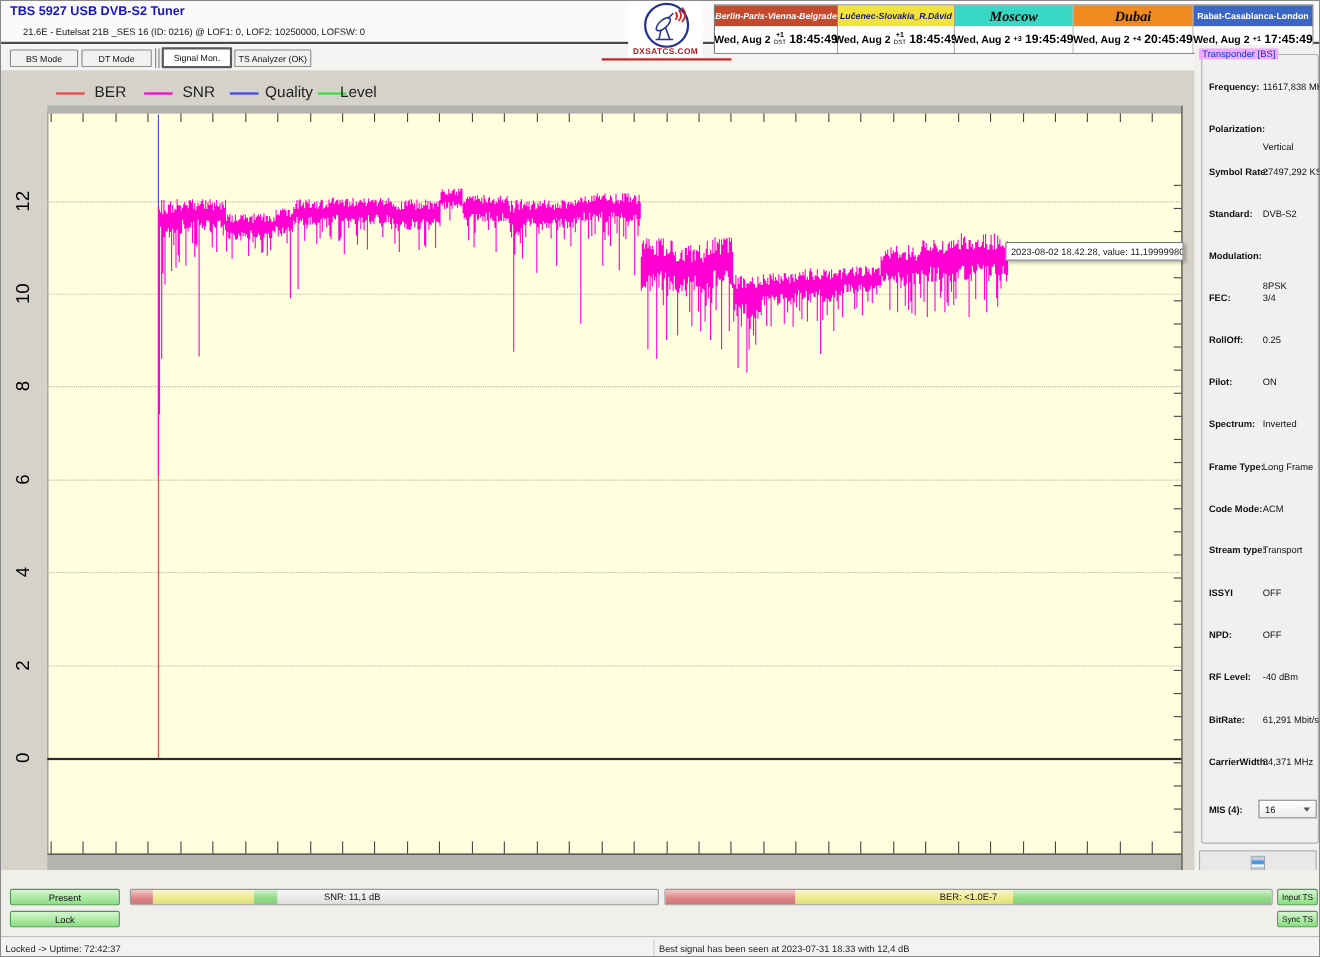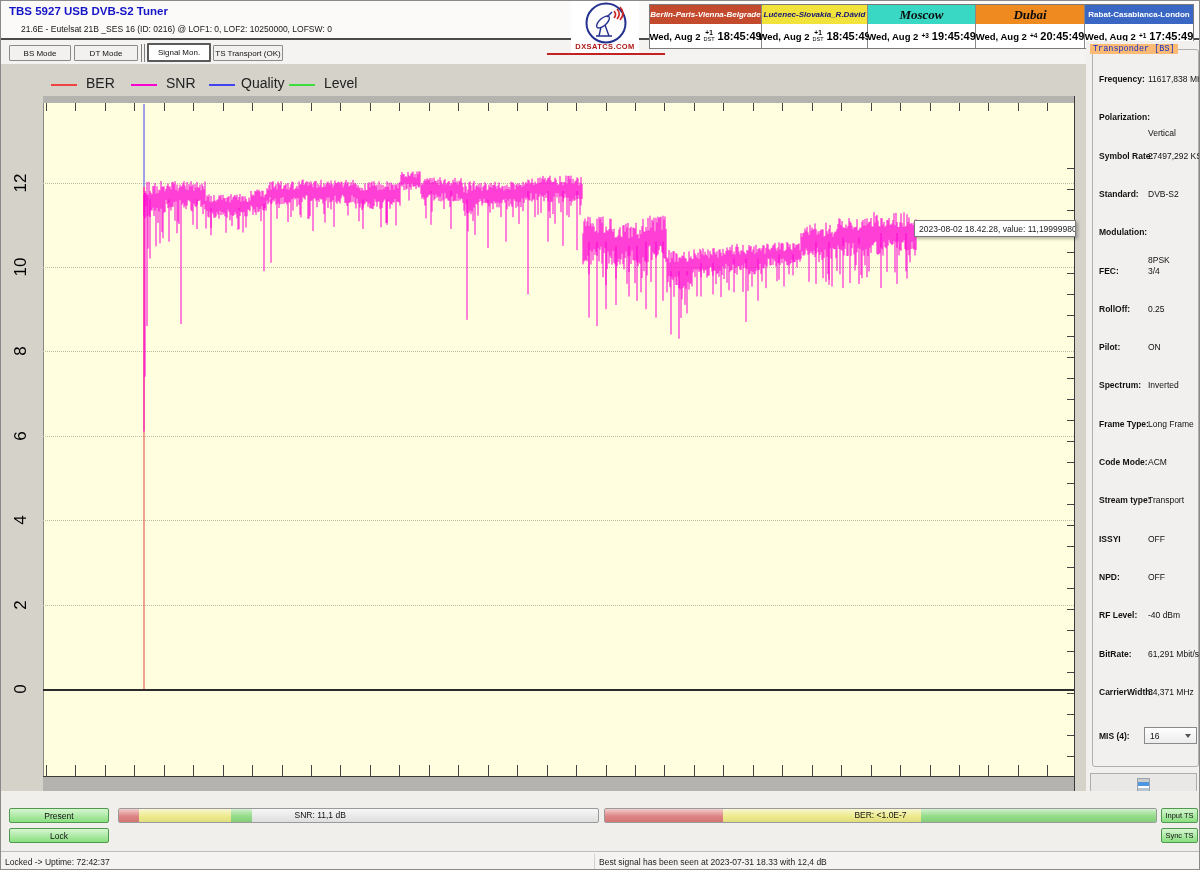--- a/index.html
+++ b/index.html
@@ -46,21 +46,21 @@
   .zeroline{position:absolute;left:42px;width:1031px;height:2px;background:#2b2b2b;}
   .ylab{position:absolute;width:26px;height:26px;display:flex;align-items:center;justify-content:center;
         transform:rotate(-90deg);font-size:17px;color:#000;}
   .tick{position:absolute;background:#444;}
   .tooltip{position:absolute;left:913px;top:156px;width:162px;height:17px;background:#ffffff;border:1px solid #7a7a7a;
            box-shadow:2px 2px 3px rgba(0,0,0,.28);font-size:8.5px;line-height:16px;color:#222;
            padding-left:4px;box-sizing:border-box;white-space:nowrap;overflow:hidden;}
   
   .panel{left:1085px;top:40px;width:115px;height:760px;background:#f1f0ee;}
   .groupbox{position:absolute;left:6px;top:8px;width:107px;height:718px;border:1px solid #b0b0b0;border-radius:3px;box-sizing:border-box;}
-  .group-title{position:absolute;left:4px;top:3px;background:#fdba74;padding:0 3px;font-size:8.5px;color:#1430c8;white-space:nowrap;font-family:Liberation Mono, monospace;}
+  .group-title{position:absolute;left:4px;top:3px;background:#f0abfc;padding:0 3px;font-size:8.5px;color:#1430c8;white-space:nowrap;}
   .frow-label{position:absolute;left:13px;font-size:8.5px;font-weight:bold;color:#111;white-space:nowrap;}
   .frow-value{position:absolute;left:62px;font-size:8.5px;color:#111;white-space:nowrap;}
   .mis-select{position:absolute;left:58px;width:53px;height:17px;background:linear-gradient(#fefefe,#ececec);
               border:1px solid #8a8a8a;box-sizing:border-box;font-size:8.5px;color:#111;display:flex;align-items:center;padding-left:5px;}
   .mis-chevron{position:absolute;right:5px;top:6px;width:0;height:0;border-top:4px solid #555;
                border-left:3.5px solid transparent;border-right:3.5px solid transparent;}
   .list-button{position:absolute;left:4px;top:732px;width:107px;height:26px;background:#e9e8e6;border:1px solid #adadad;
                box-sizing:border-box;display:flex;align-items:center;justify-content:center;}
   .list-icon{width:13px;height:16px;border:1px solid #9aa4ae;background:#fff;box-sizing:border-box;}
   .list-icon div{width:100%;}
@@ -87,21 +87,21 @@
     <div class="abs app-title">TBS 5927 USB DVB-S2 Tuner</div>
     <div class="abs app-subtitle">21.6E - Eutelsat 21B _SES 16 (ID: 0216) @ LOF1: 0, LOF2: 10250000, LOFSW: 0</div>
   </div>
   <div class="abs header-rule"></div>
 
   <div class="abs tabstrip" id="tabbar">
     <div class="tabdivider" style="left:140px"></div>
   <div class="tab" style="left: 8px; width: 62px;">BS Mode</div>
       <div class="tab" style="left: 73px; width: 64px;">DT Mode</div>
       <div class="tab active" style="left: 146px; width: 64px;">Signal Mon.</div>
-      <div class="tab" style="left: 212px; width: 70px;">TS Transport (OK)</div>
+      <div class="tab" style="left: 212px; width: 70px;">TS Analyzer (OK)</div>
     </div>
 
   <div class="abs logo-patch"></div>
   <svg class="abs" style="left:577px;top:1px" width="56" height="52">
     <circle cx="28" cy="21" r="19.5" fill="#fdfdfd" stroke="#24318f" stroke-width="2"></circle>
     <g stroke="#24318f" stroke-width="1.4" fill="none">
       <ellipse cx="25" cy="20" rx="8" ry="3.6" transform="rotate(-42 25 20)"></ellipse>
       <path d="M23 25 L21 34 M27 23 L31 34 M18 34 L34 34"></path>
       <path d="M29 15 L34 10"></path>
     </g>
@@ -171,21 +171,21 @@
 
   <div class="abs chart-region" id="chart">
     <div id="legend">
         <div class="legend-line" style="left: 50px; width: 26px; background: rgb(240, 66, 66);"></div>
         <div class="legend-label" style="left: 85px;">BER</div>
         <div class="legend-line" style="left: 130px; width: 26px; background: rgb(255, 0, 210);"></div>
         <div class="legend-label" style="left: 165px;">SNR</div>
         <div class="legend-line" style="left: 208px; width: 26px; background: rgb(67, 67, 240);"></div>
         <div class="legend-label" style="left: 240px;">Quality</div>
         <div class="legend-line" style="left: 288px; width: 26px; background: rgb(61, 221, 61);"></div>
-        <div class="legend-label" style="left: 323px;">Level</div>
+        <div class="legend-label" style="left: 308px;">Level</div>
       </div>
     <div class="band" style="top:32px;height:7px;border-bottom:1px solid #3a3a3a"></div>
     <div class="plot"></div>
     <div class="band" style="top:712px;height:15px;border-top:1px solid #3a3a3a"></div>
     <div class="rightedge"></div>
     <div id="grids">
         <div class="gridline" style="top: 118.6px;"></div>
         <div class="gridline" style="top: 203px;"></div>
         <div class="gridline" style="top: 287.4px;"></div>
         <div class="gridline" style="top: 371.8px;"></div>

